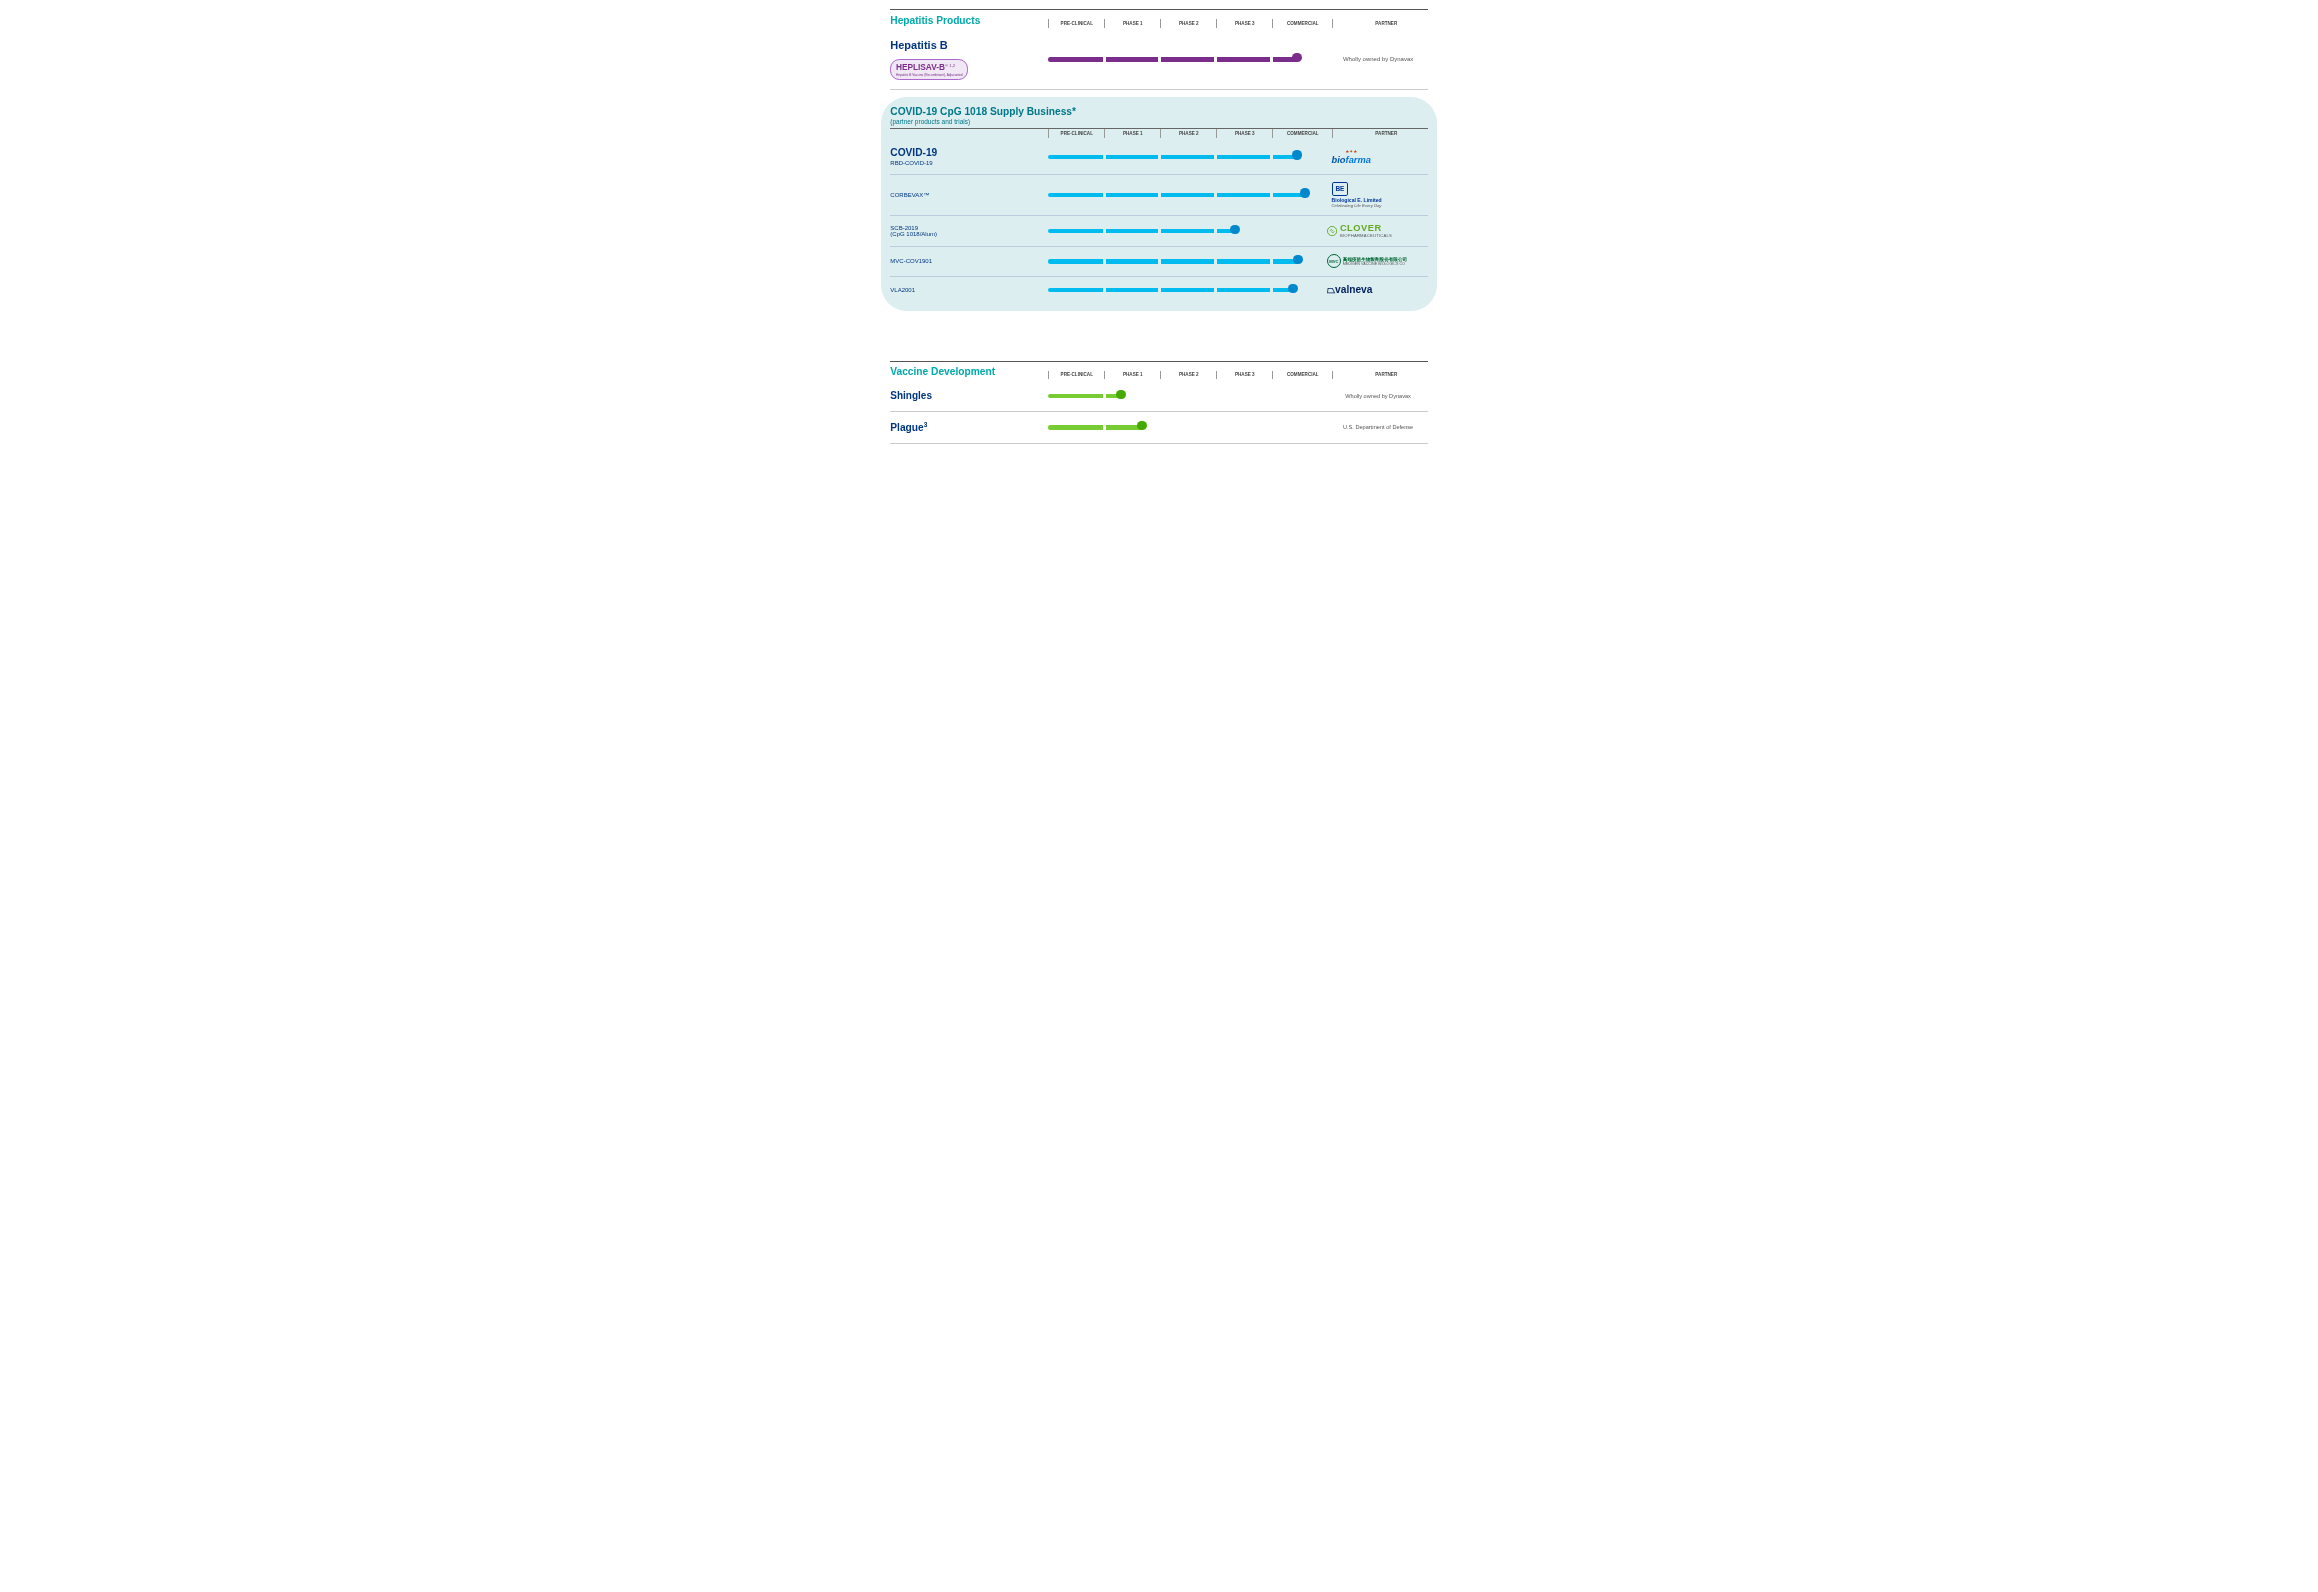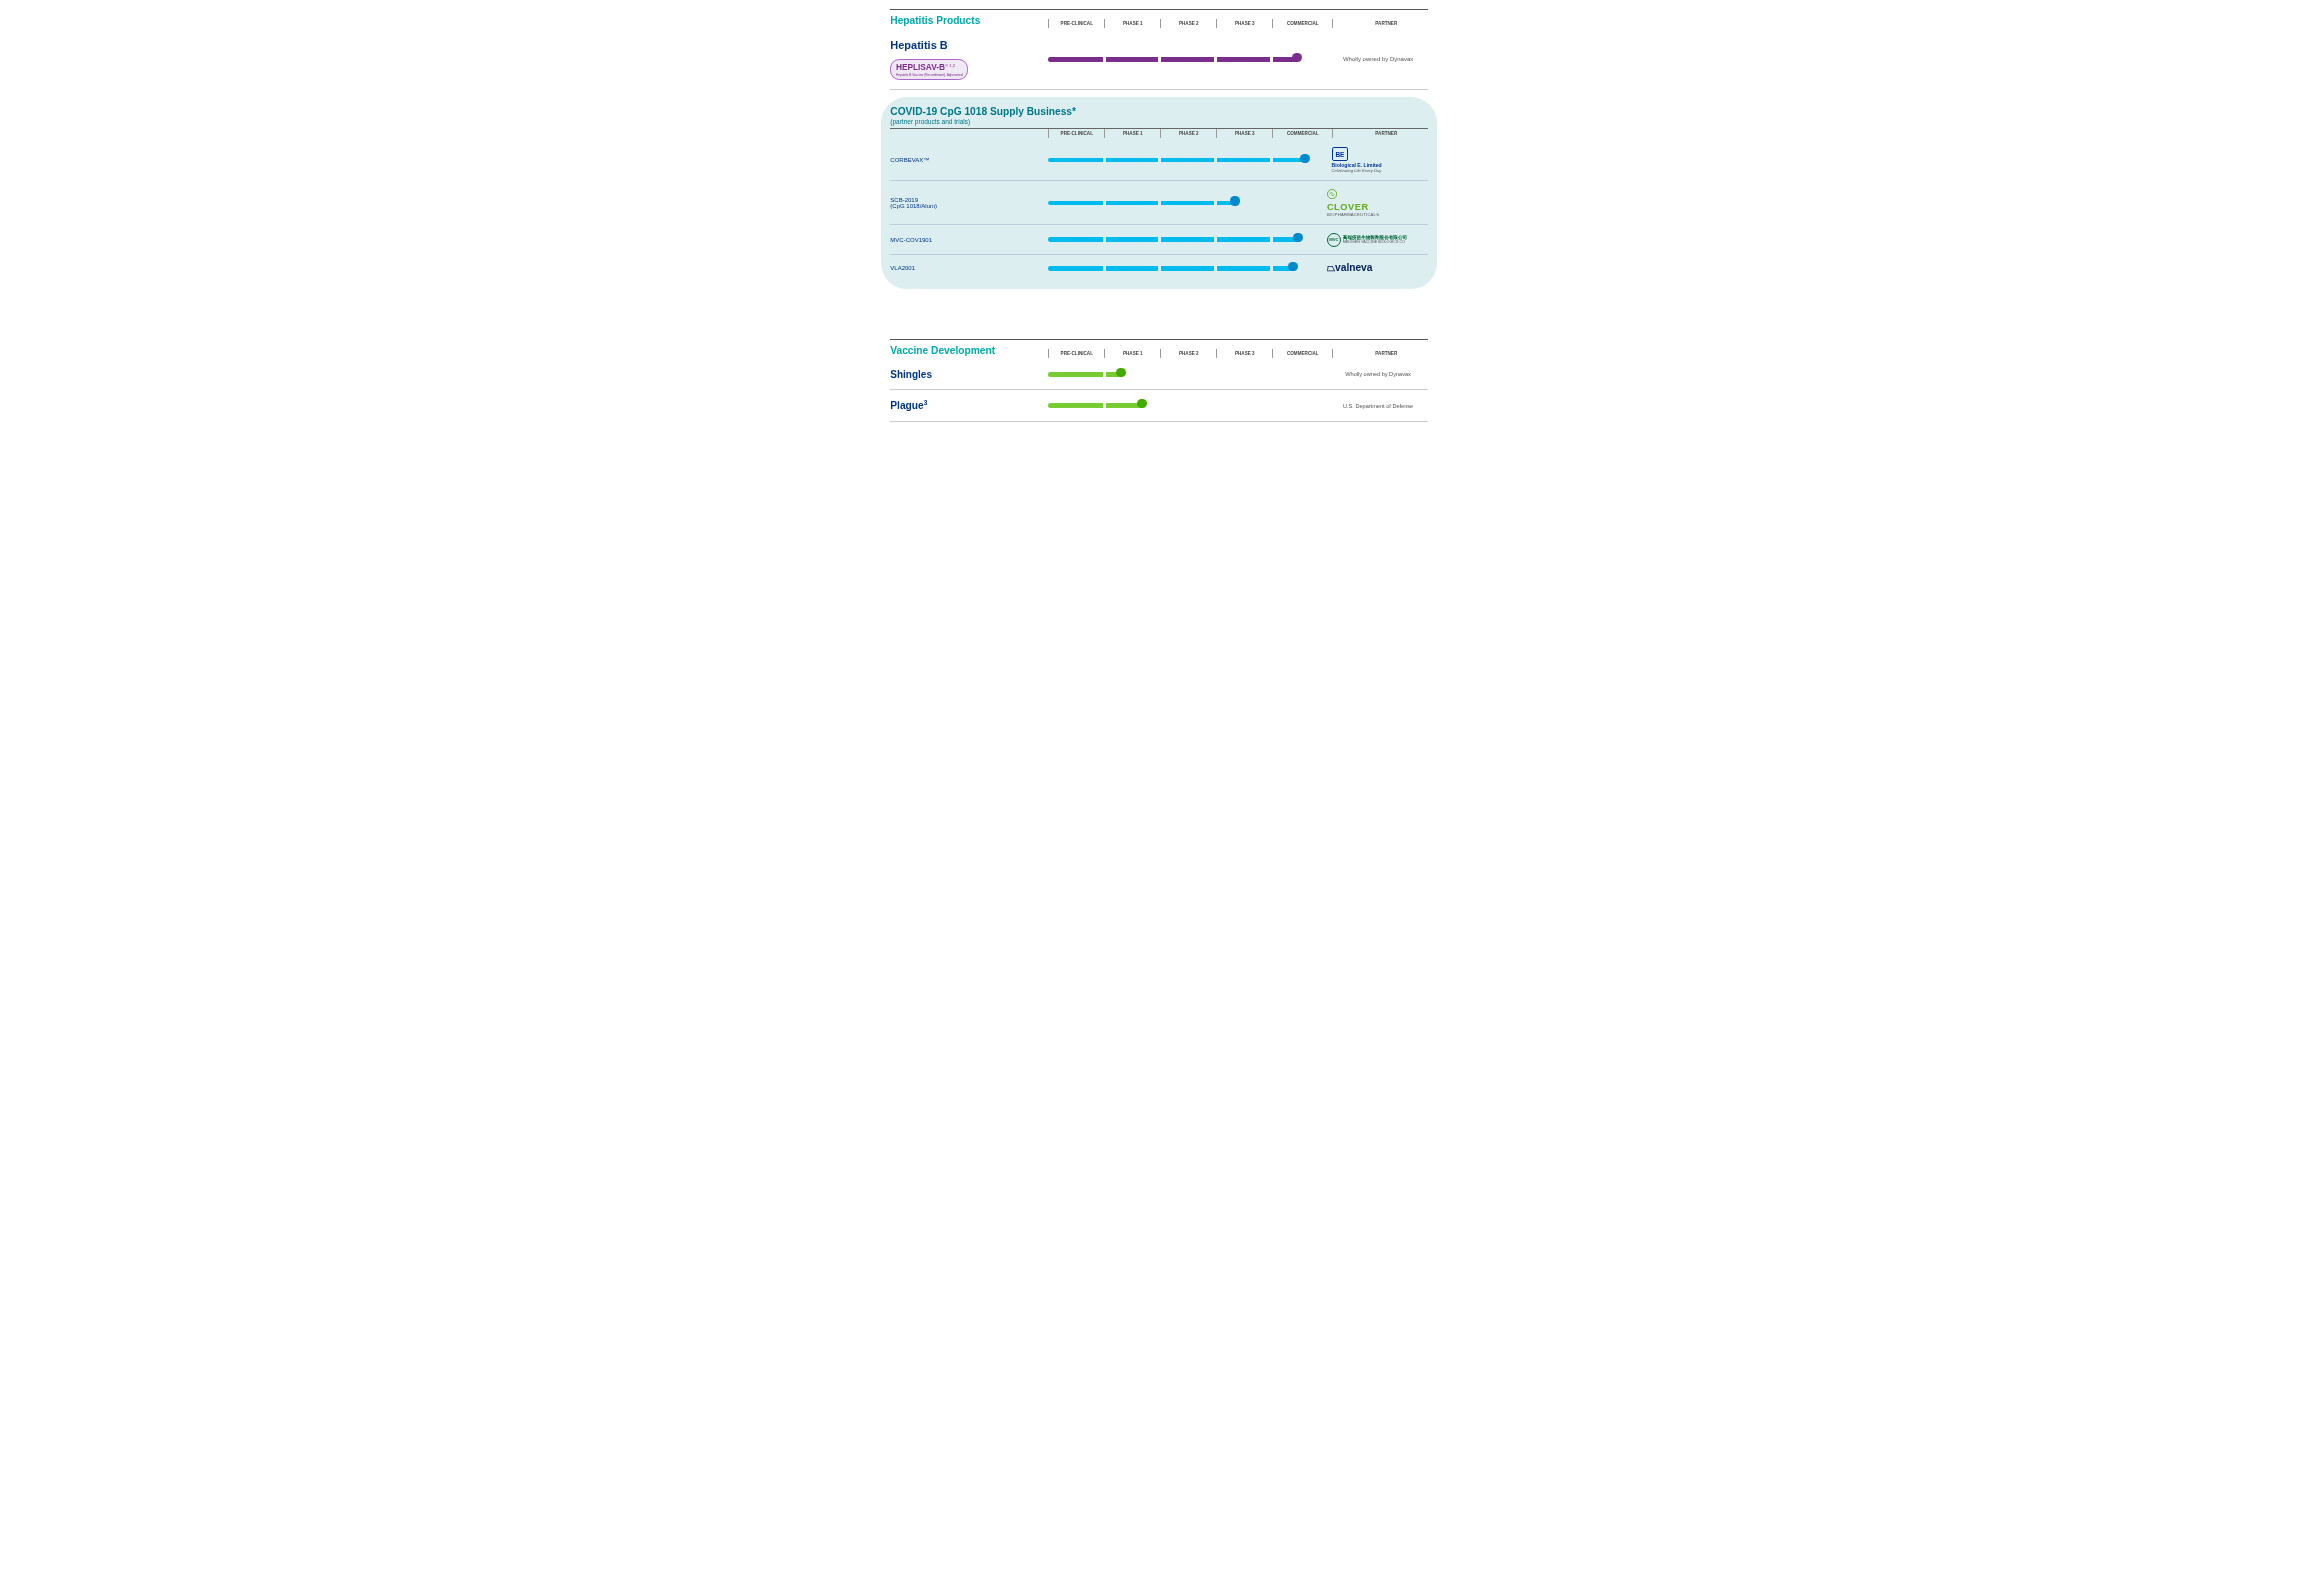--- a/index.html
+++ b/index.html
@@ -66,20 +66,41 @@
   <div style="display:grid; grid-template-columns: 158px 56px 56px 56px 56px 60px 107px; border-top: 0.9px solid #666; padding-bottom:1.9px; align-items:end;">
     <div></div>
     <div style="font-size:4.6px;font-weight:bold;color:#444;text-align:center;border-left:0.7px solid #999;padding:1.9px 0.9px;">PRE-CLINICAL</div>
     <div style="font-size:4.6px;font-weight:bold;color:#444;text-align:center;border-left:0.7px solid #999;padding:1.9px 0.9px;">PHASE 1</div>
     <div style="font-size:4.6px;font-weight:bold;color:#444;text-align:center;border-left:0.7px solid #999;padding:1.9px 0.9px;">PHASE 2</div>
     <div style="font-size:4.6px;font-weight:bold;color:#444;text-align:center;border-left:0.7px solid #999;padding:1.9px 0.9px;">PHASE 3</div>
     <div style="font-size:4.6px;font-weight:bold;color:#444;text-align:center;border-left:0.7px solid #999;padding:1.9px 0.9px;">COMMERCIAL</div>
     <div style="font-size:4.6px;font-weight:bold;color:#444;text-align:center;border-left:0.7px solid #999;padding:1.9px 0.9px;">PARTNER</div>
   </div>
 
+  <div style="display:grid; grid-template-columns: 158px 274px 107px; align-items:center; padding:7.4px 0; border-bottom:0.5px solid #bcd;">
+    <div>
+      <div style="font-size:10.2px; font-weight:bold; color:#003580; margin-bottom:0.9px;">COVID-19</div>
+      <div style="font-size:6px; color:#003580; margin-top:1.9px;">RBD-COVID-19</div>
+    </div>
+    <div style="position:relative; height:8.3px; display:flex; align-items:center;">
+      <div style="position:absolute; left:0; width:250px; height:4.6px; background:#00bbee; border-radius:2.3px;"></div>
+      <div style="position:absolute; left:55px; width:2.8px; height:4.6px; background:#dceef0;"></div>
+      <div style="position:absolute; left:110px; width:2.8px; height:4.6px; background:#dceef0;"></div>
+      <div style="position:absolute; left:166px; width:2.8px; height:4.6px; background:#dceef0;"></div>
+      <div style="position:absolute; left:222px; width:2.8px; height:4.6px; background:#dceef0;"></div>
+      <div style="position:absolute; left:244px; width:9.3px; height:9.3px; background:#0088cc; border-radius:50%; top:-2.3px;"></div>
+    </div>
+    <div style="padding-left:9.3px; display:flex; align-items:center; gap:2.8px;">
+
+      <div style="text-align:center;">
+        <div style="font-size:4.6px; color:#cc4400; margin-bottom:0.9px;">★✦★</div>
+        <div style="font-size:9.3px; font-weight:bold; color:#0055aa; font-style:italic;">bio<span style="color:#0077dd">farma</span></div>
+      </div>
+    </div>
+  </div>
 
   <div style="display:grid; grid-template-columns: 158px 274px 107px; align-items:center; padding:7.4px 0; border-bottom:0.5px solid #bcd;">
     <div>
       <div style="font-size:6px; color:#003580;">CORBEVAX™</div>
     </div>
     <div style="position:relative; height:8.3px; display:flex; align-items:center;">
       <div style="position:absolute; left:0; width:258px; height:4.6px; background:#00bbee; border-radius:2.3px;"></div>
       <div style="position:absolute; left:55px; width:2.8px; height:4.6px; background:#dceef0;"></div>
       <div style="position:absolute; left:110px; width:2.8px; height:4.6px; background:#dceef0;"></div>
       <div style="position:absolute; left:166px; width:2.8px; height:4.6px; background:#dceef0;"></div>
@@ -101,21 +122,21 @@
       <div style="font-size:6px; color:#003580;">(CpG 1018/Alum)</div>
     </div>
     <div style="position:relative; height:8.3px; display:flex; align-items:center;">
       <div style="position:absolute; left:0; width:188px; height:4.6px; background:#00bbee; border-radius:2.3px;"></div>
       <div style="position:absolute; left:55px; width:2.8px; height:4.6px; background:#dceef0;"></div>
       <div style="position:absolute; left:110px; width:2.8px; height:4.6px; background:#dceef0;"></div>
       <div style="position:absolute; left:166px; width:2.8px; height:4.6px; background:#dceef0;"></div>
       <div style="position:absolute; left:182px; width:9.3px; height:9.3px; background:#0088cc; border-radius:50%; top:-2.3px;"></div>
     </div>
     <div style="padding-left:4.6px;">
-      <div style="display:flex; align-items:flex-start; gap:2.8px;flex-direction:column;">
+      <div style="display:flex; align-items:center; gap:2.8px;">
         <svg width="10.2" height="10.2" viewBox="0 0 22 22" style="flex-shrink:0;">
             <circle cx="11" cy="11" r="10" fill="none" stroke="#66aa22" stroke-width="2"></circle>
             <path d="M6 11 Q8 6, 11 8 Q14 10, 11 11 Q8 12, 11 14 Q14 16, 16 11" fill="none" stroke="#66aa22" stroke-width="1.5"></path>
           </svg>
         <div>
           <div style="font-size:9.3px; font-weight:bold; color:#66aa22; letter-spacing:0.5px;">CLOVER</div>
           <div style="font-size:4.2px; color:#555; letter-spacing:0.2px;">BIOPHARMACEUTICALS</div>
         </div>
       </div>
     </div>

